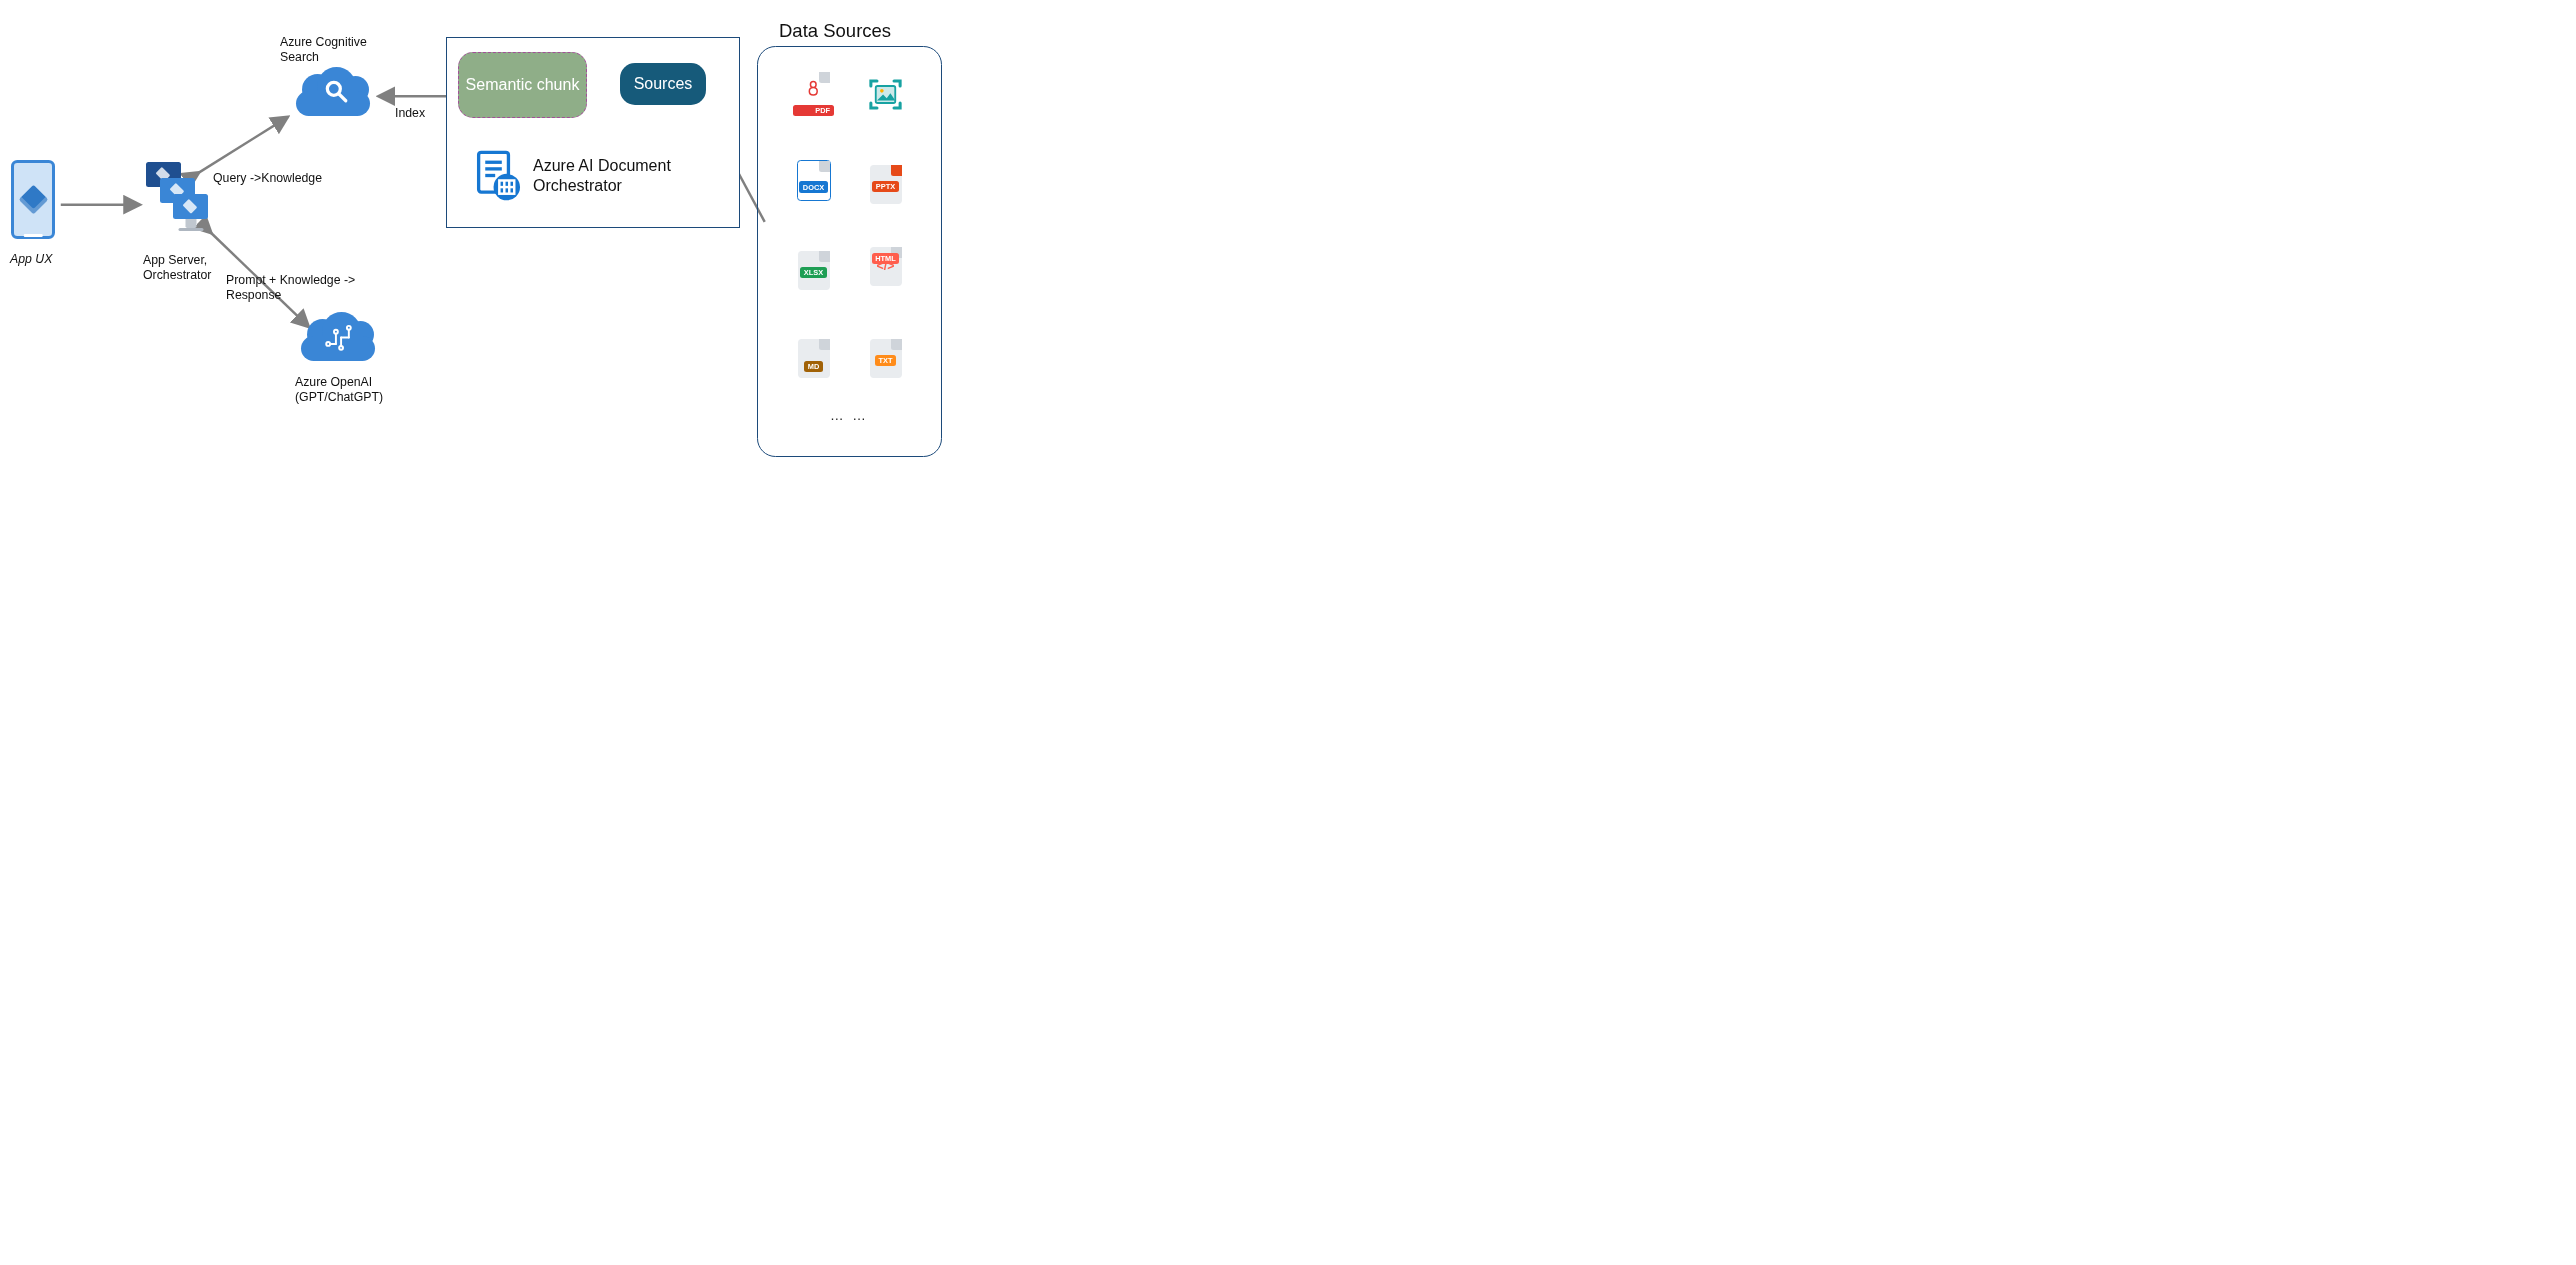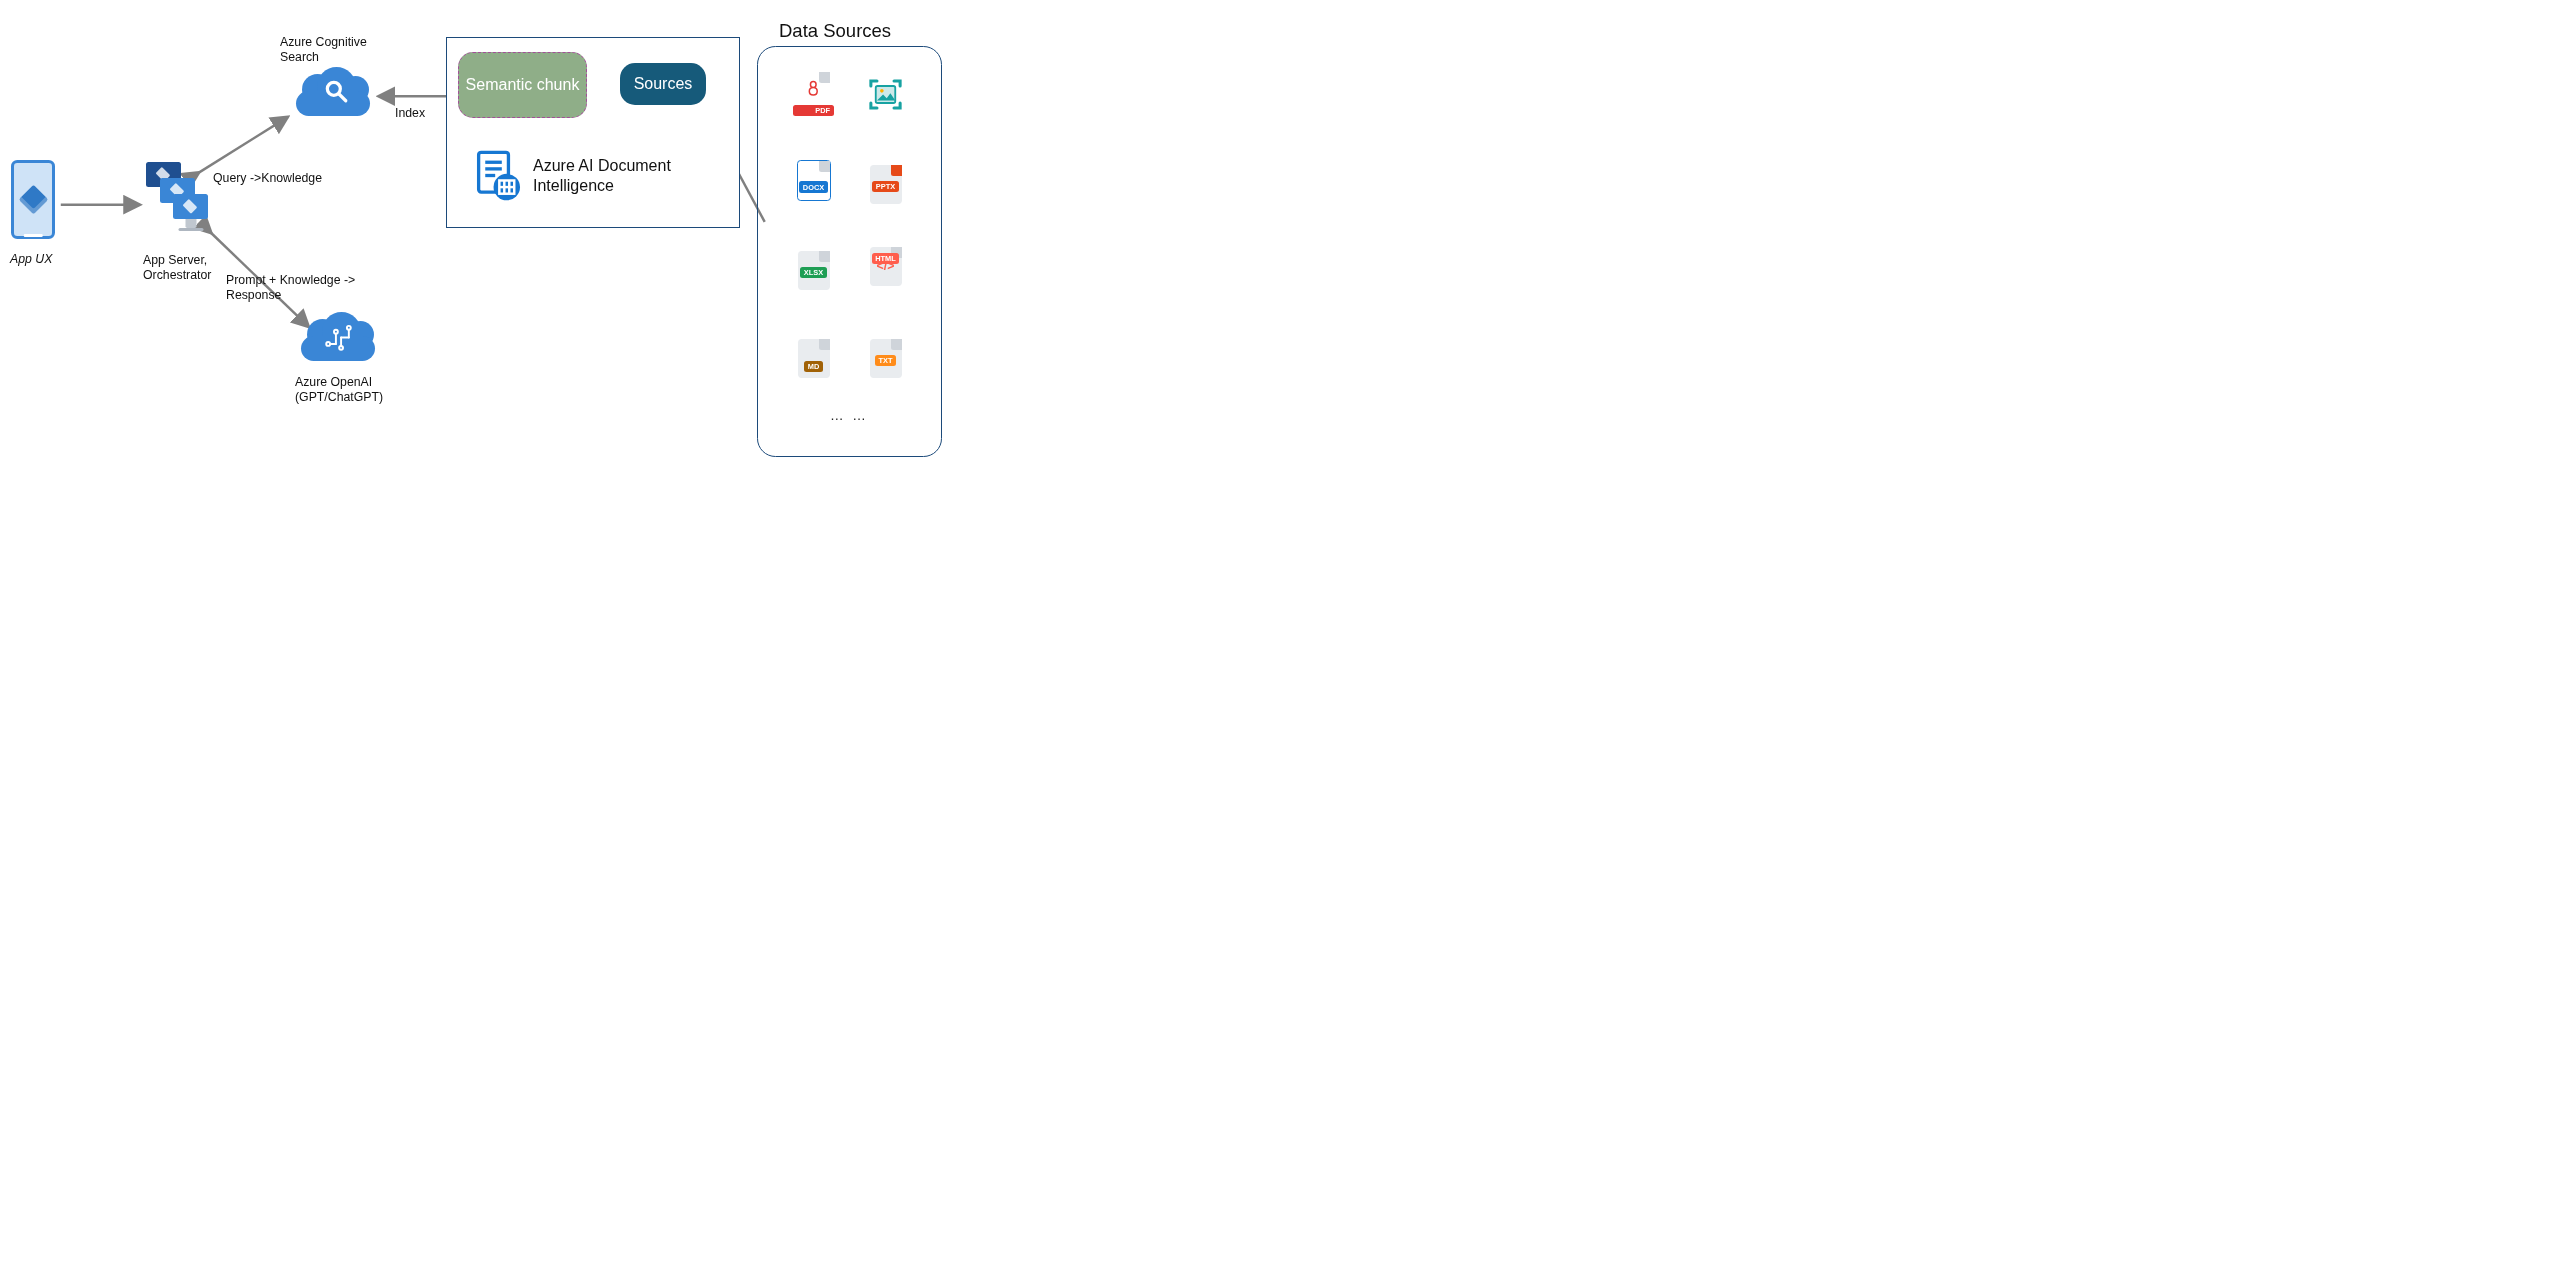--- a/index.html
+++ b/index.html
@@ -217,21 +217,21 @@
       <line x1="16" y1="32" x2="28" y2="32" stroke="#1677d2" stroke-width="4"></line>
       <circle cx="42" cy="46" r="16" fill="#1677d2"></circle>
       <g stroke="#fff" stroke-width="3">
         <rect x="33" y="38" width="18" height="16" fill="none"></rect>
         <line x1="33" y1="46" x2="51" y2="46"></line>
           <line x1="39" y1="38" x2="39" y2="54"></line>
           <line x1="45" y1="38" x2="45" y2="54"></line>
       </g>
     </svg>
     <div class="label" style="left:86px; top:118px; font-size:16px;">Azure AI Document
-Intelligence</div>
+Orchestrator</div>
   </div>
 
   <div class="ds-title label" style="left:779px; top:18.5px;">Data Sources</div>
   <div class="ds-panel" style="left:757px; top:46px;">
 
     <div class="ds-icon" style="left:37px; top:25px;">
       <div class="file-shape" style="background:#fff;">
         <svg width="18.5" height="21" viewBox="0 0 24 28">
             <path d="M12 2 C7 2 7 10 12 10 C5 10 5 20 12 20 C19 20 19 10 12 10 C17 10 17 2 12 2 Z" fill="none" stroke="#e53935" stroke-width="2"></path>
           </svg>

